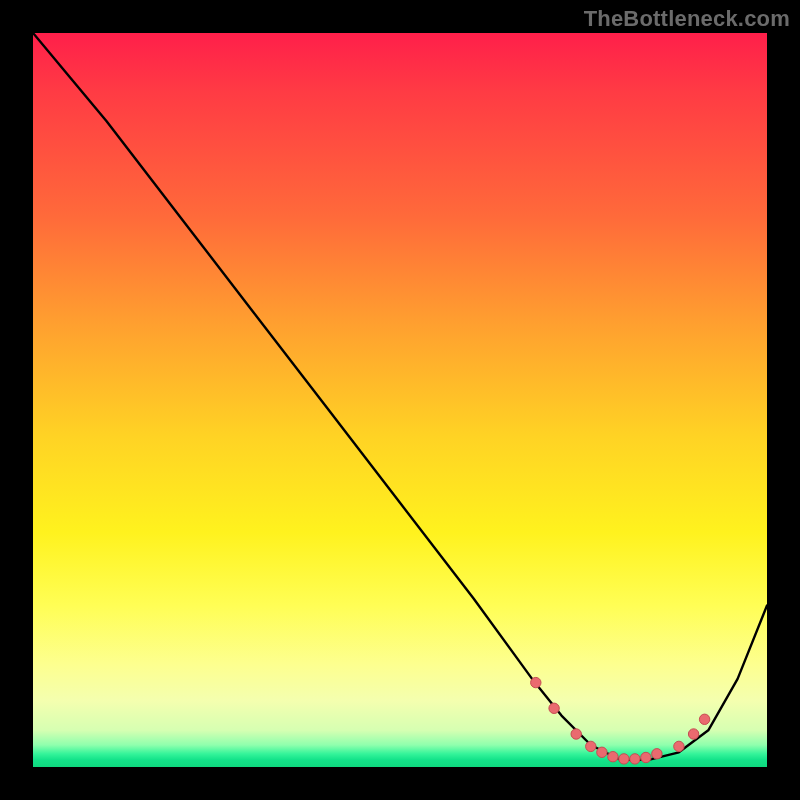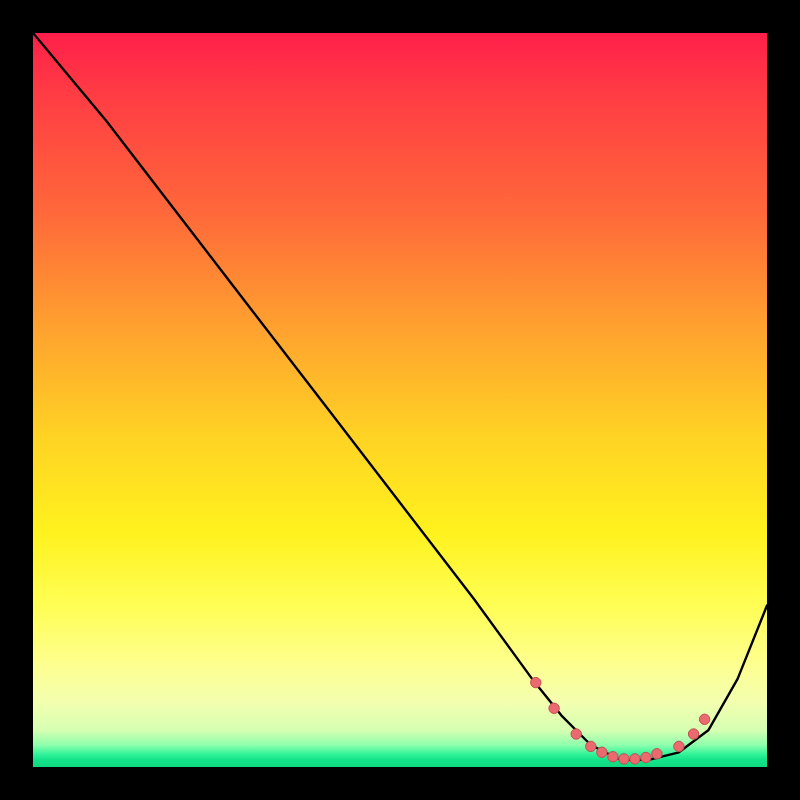--- a/index.html
+++ b/index.html
@@ -63,20 +63,21 @@
     width: 734px;
     height: 734px;
     overflow: visible;
   }
 </style>
 </head>
 <body>
 
 <div class="frame">
 
+  <div class="attribution">TheBottleneck.com</div>
 
   <div class="plot-area">
     <div class="gradient-bg"></div>
 
     <svg class="curve" viewBox="0 0 734 734" preserveAspectRatio="none">
       <path id="curve-path" fill="none" stroke-width="2.4" stroke-linejoin="round" stroke-linecap="round" stroke="#000000" d="M0.0 0.0 L36.7 44.0 L73.4 88.1 L146.8 183.5 L220.2 278.9 L293.6 374.3 L367.0 469.8 L440.4 565.2 L499.1 645.9 L528.5 682.6 L557.8 712.0 L587.2 726.7 L616.6 726.7 L645.9 719.3 L675.3 697.3 L704.6 645.9 L734.0 572.5"></path>
       <g id="markers-group">
           <circle cx="502.8" cy="649.6" r="5.2" fill="#ea6a6f" stroke="#c54c52" stroke-width="1"></circle>
           <circle cx="521.1" cy="675.3" r="5.2" fill="#ea6a6f" stroke="#c54c52" stroke-width="1"></circle>
           <circle cx="543.2" cy="701.0" r="5.2" fill="#ea6a6f" stroke="#c54c52" stroke-width="1"></circle>

